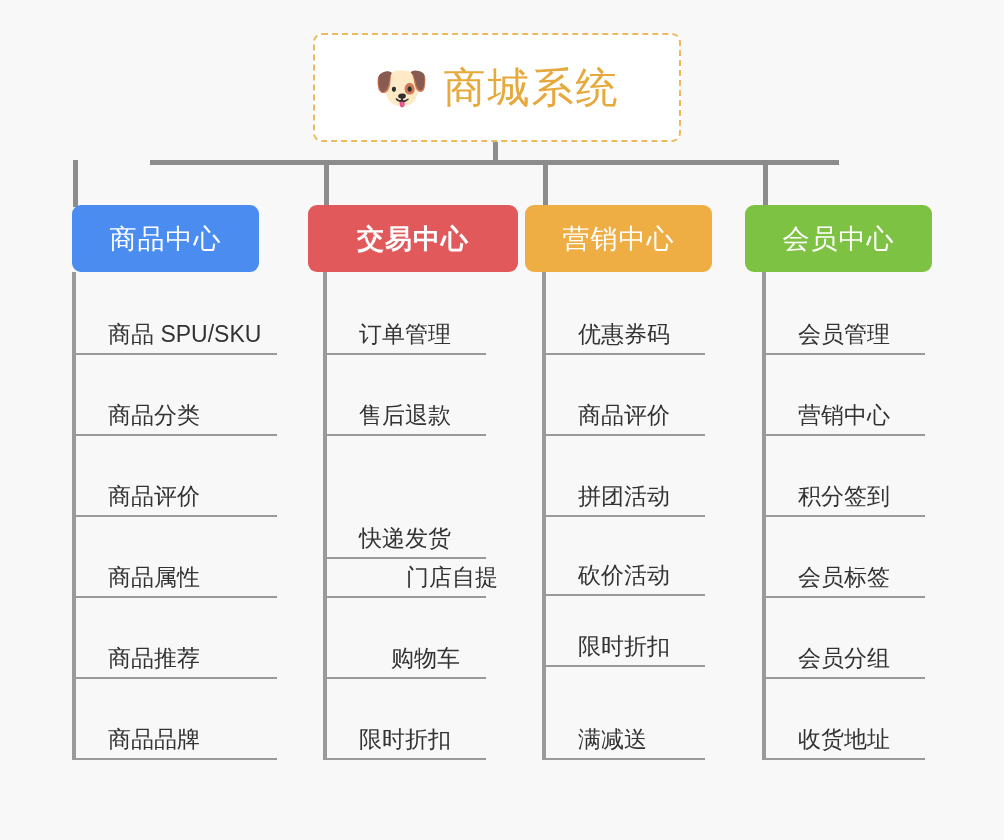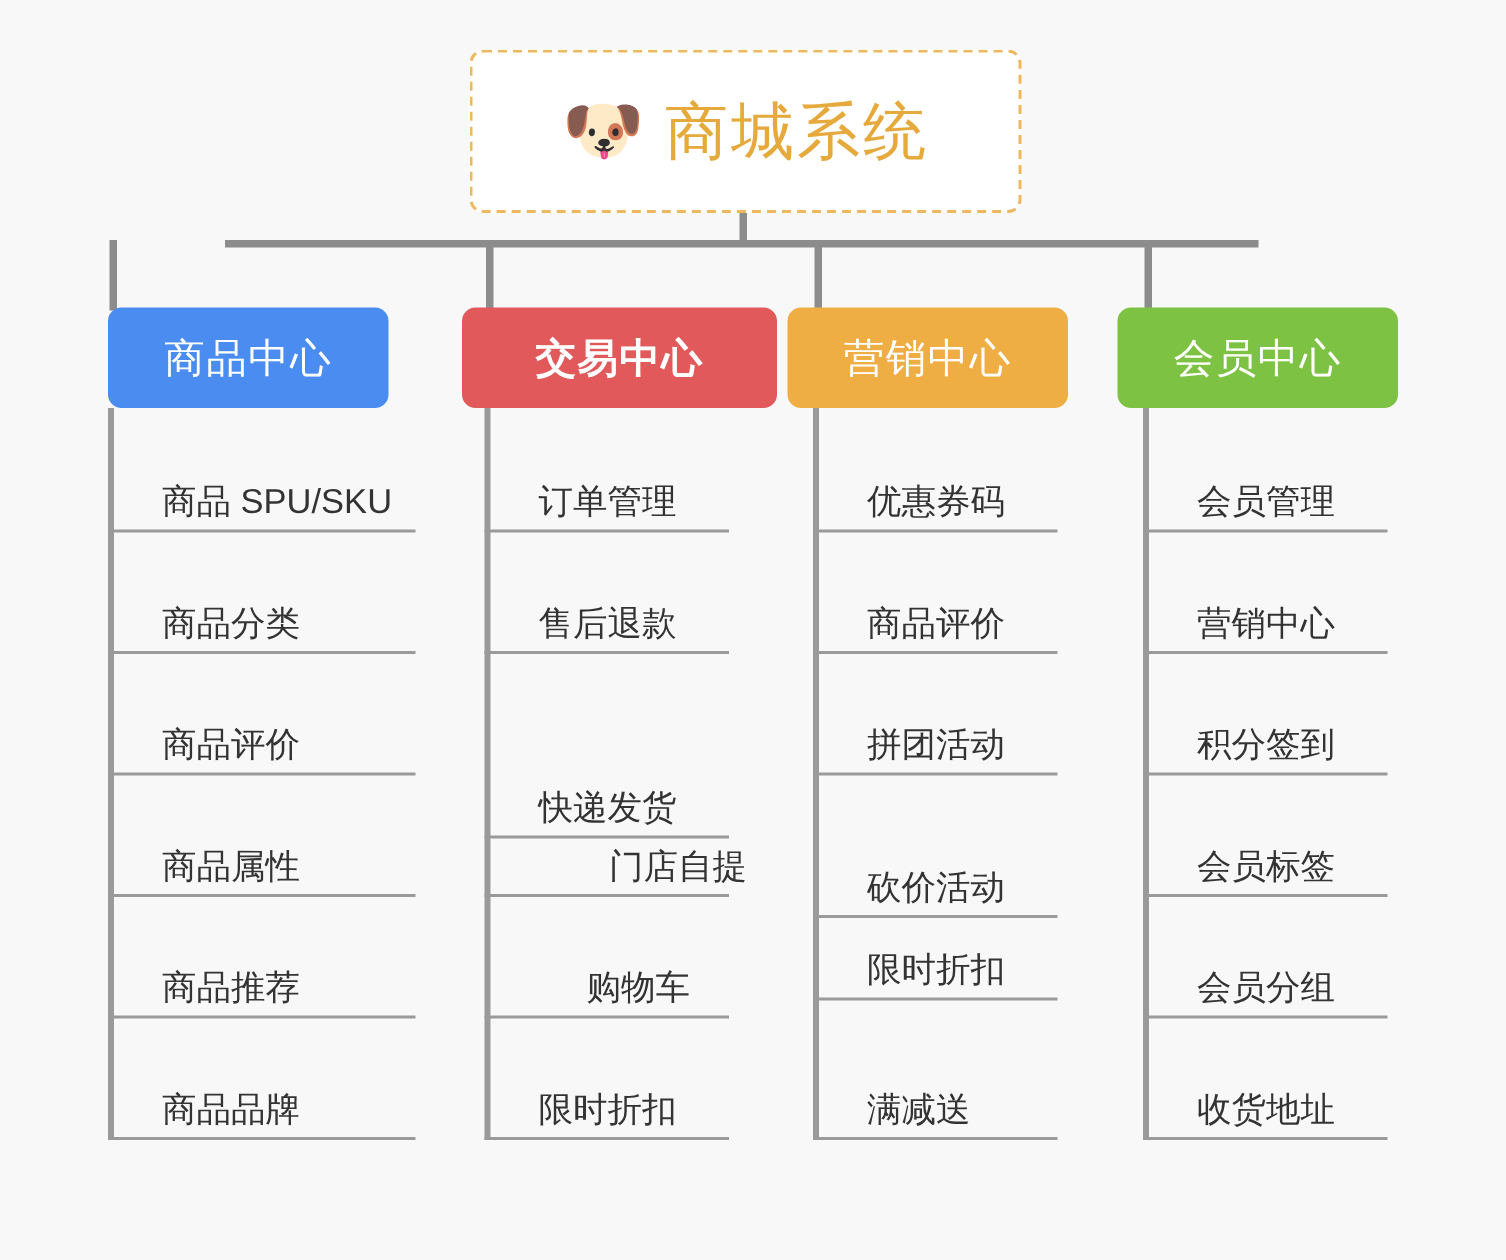--- a/index.html
+++ b/index.html
@@ -164,21 +164,21 @@
           <div class="leaf-underline" style="width: 163px; background: rgb(154, 154, 154);"></div>
         </div>
         <div class="leaf-item" style="top: 83px; width: 163px;">
           <span class="leaf-label">商品评价</span>
           <div class="leaf-underline" style="width: 163px; background: rgb(154, 154, 154);"></div>
         </div>
         <div class="leaf-item" style="top: 164px; width: 163px;">
           <span class="leaf-label">拼团活动</span>
           <div class="leaf-underline" style="width: 163px; background: rgb(154, 154, 154);"></div>
         </div>
-        <div class="leaf-item" style="top: 259px; width: 163px;">
+        <div class="leaf-item" style="top: 243px; width: 163px;">
           <span class="leaf-label">砍价活动</span>
           <div class="leaf-underline" style="width: 163px; background: rgb(154, 154, 154);"></div>
         </div>
         <div class="leaf-item" style="top: 314px; width: 163px;">
           <span class="leaf-label">限时折扣</span>
           <div class="leaf-underline" style="width: 163px; background: rgb(154, 154, 154);"></div>
         </div>
         <div class="leaf-item" style="top: 407px; width: 163px;">
           <span class="leaf-label">满减送</span>
           <div class="leaf-underline" style="width: 163px; background: rgb(154, 154, 154);"></div>

